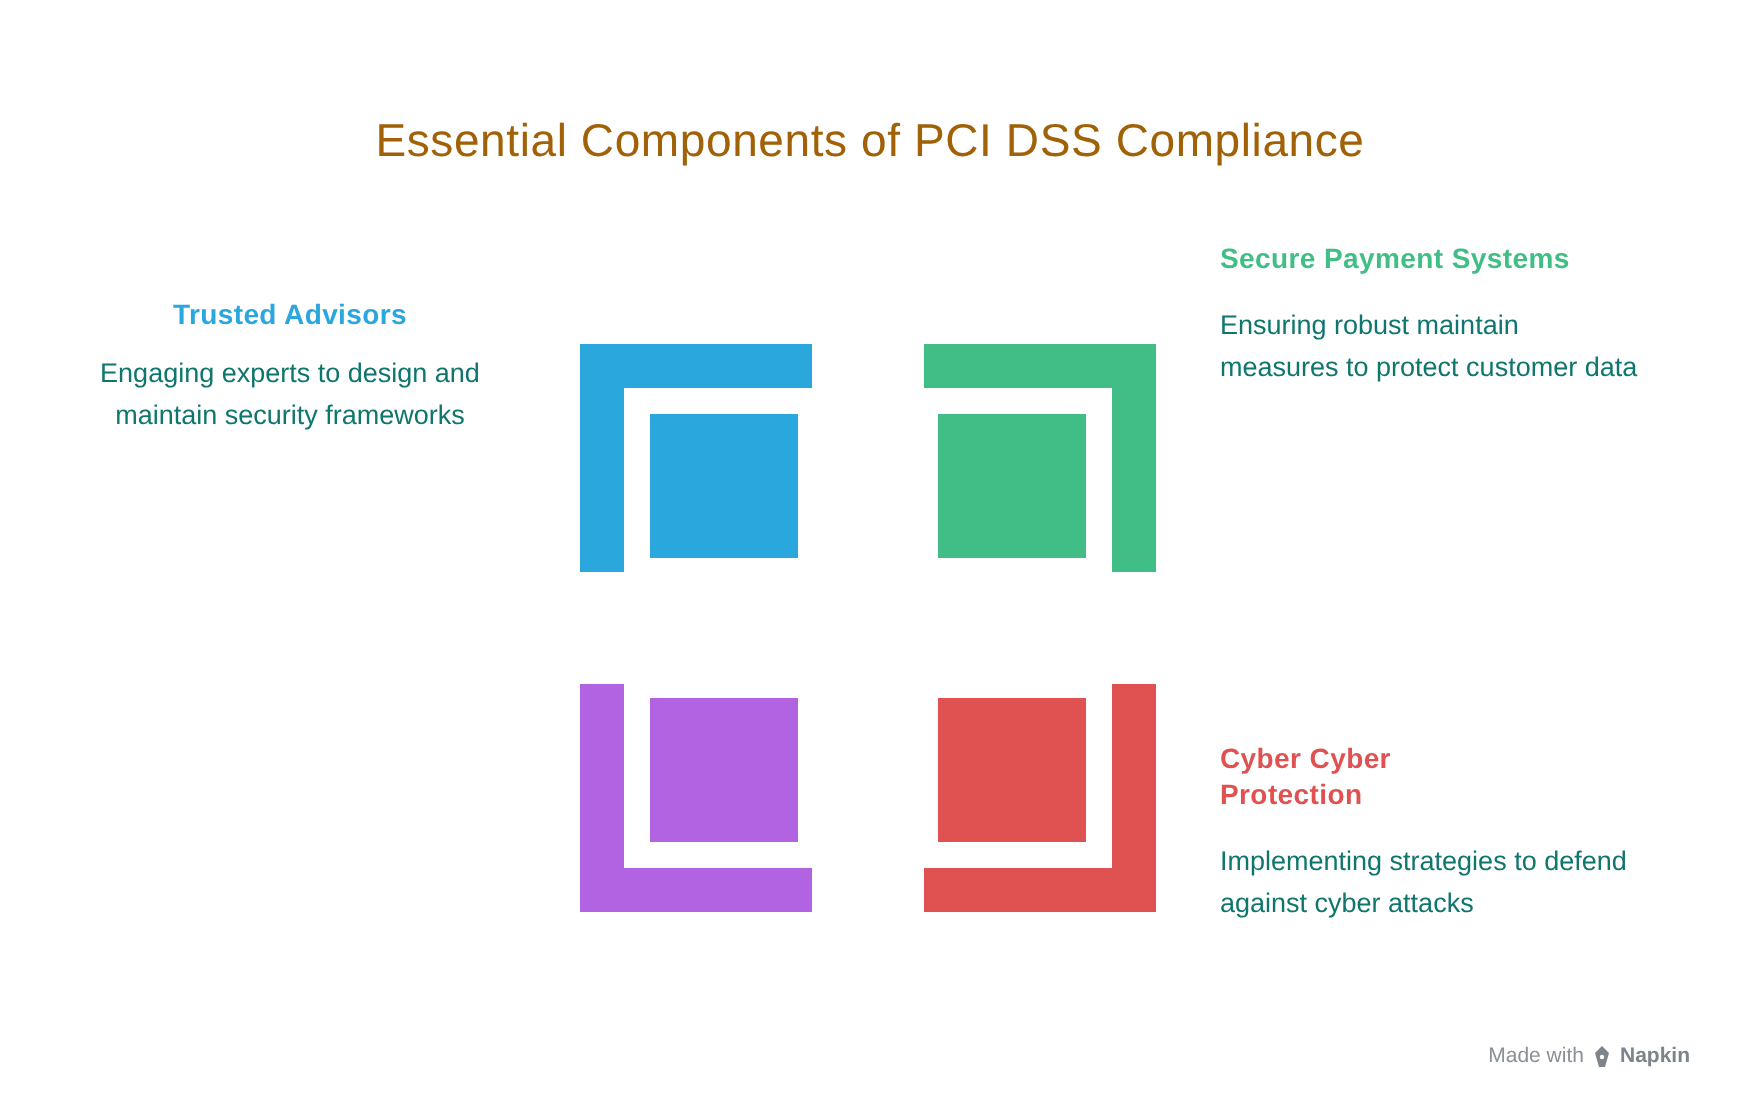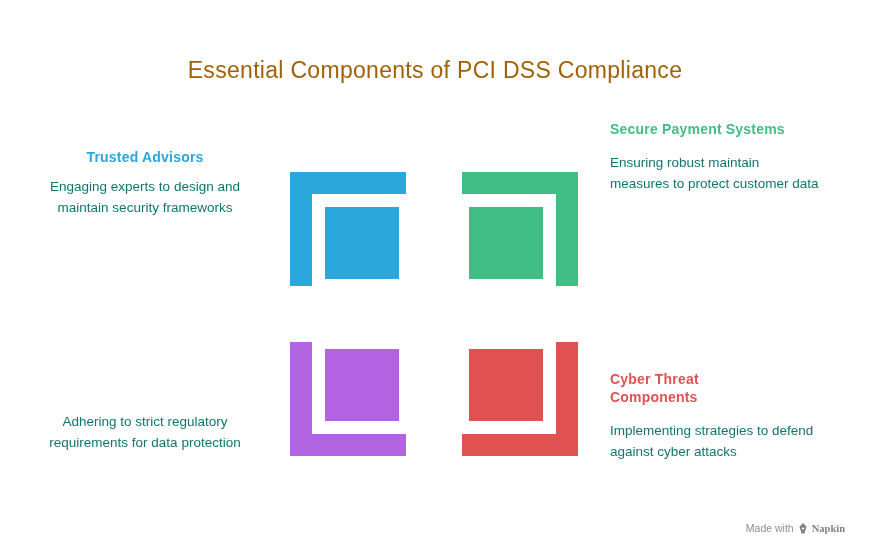--- a/index.html
+++ b/index.html
@@ -87,21 +87,21 @@
   .watermark {
     position: absolute;
     right: 25px;
     bottom: 20px;
     display: flex;
     align-items: center;
     gap: 4px;
     font-size: 10.5px;
     color: #8a9096;
   }
-  .watermark .brand { font-weight: bold; color: #7d848b; font-family: Liberation Serif, serif; }
+  .watermark .brand { font-weight: bold; color: #7d848b; }
   .watermark svg { display: block; }
 </style>
 </head>
 <body>
 
 <div class="canvas">
 
   <div class="page-title">Essential Components of PCI DSS Compliance</div>
 
   <div class="icon icon-tl" style="--c: #2aa7dc;">
@@ -132,25 +132,24 @@
     <div class="q-heading">Trusted Advisors</div>
     <div class="q-desc">Engaging experts to design and maintain security frameworks</div>
   </div>
 
   <div class="tb tb-tr" style="--c: #41be85;">
     <div class="q-heading">Secure Payment Systems</div>
     <div class="q-desc">Ensuring robust maintain measures to protect customer data</div>
   </div>
 
   <div class="tb tb-bl" style="--c: #b263e2;">
-    <div class="q-desc">Adhering to strict regulatory requirements for data protection</div>
   </div>
 
   <div class="tb tb-br" style="--c: #e05252;">
-    <div class="q-heading">Cyber Threat Components</div>
+    <div class="q-heading">Cyber Cyber Protection</div>
     <div class="q-desc">Implementing strategies to defend against cyber attacks</div>
   </div>
 
   <div class="watermark">
     <span>Made with</span>
     <span>
       <svg width="10" height="11" viewBox="0 0 20 22">
         <path d="M10 0 L17 7 L13 21 L7 21 L3 7 Z" fill="#7d848b"></path>
         <circle cx="10" cy="11" r="2.2" fill="#ffffff"></circle>
       </svg>

